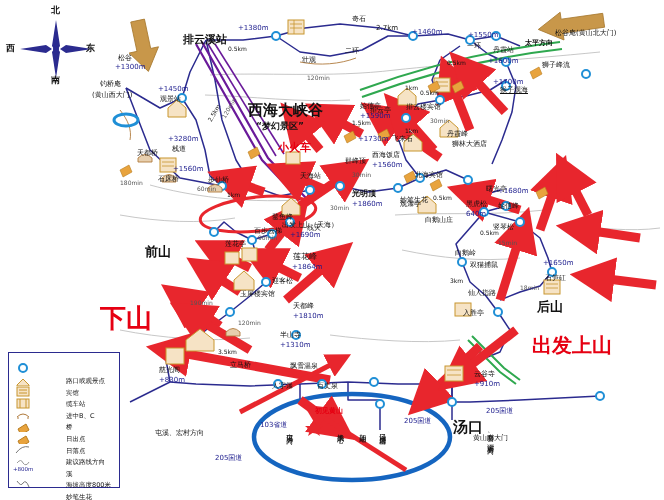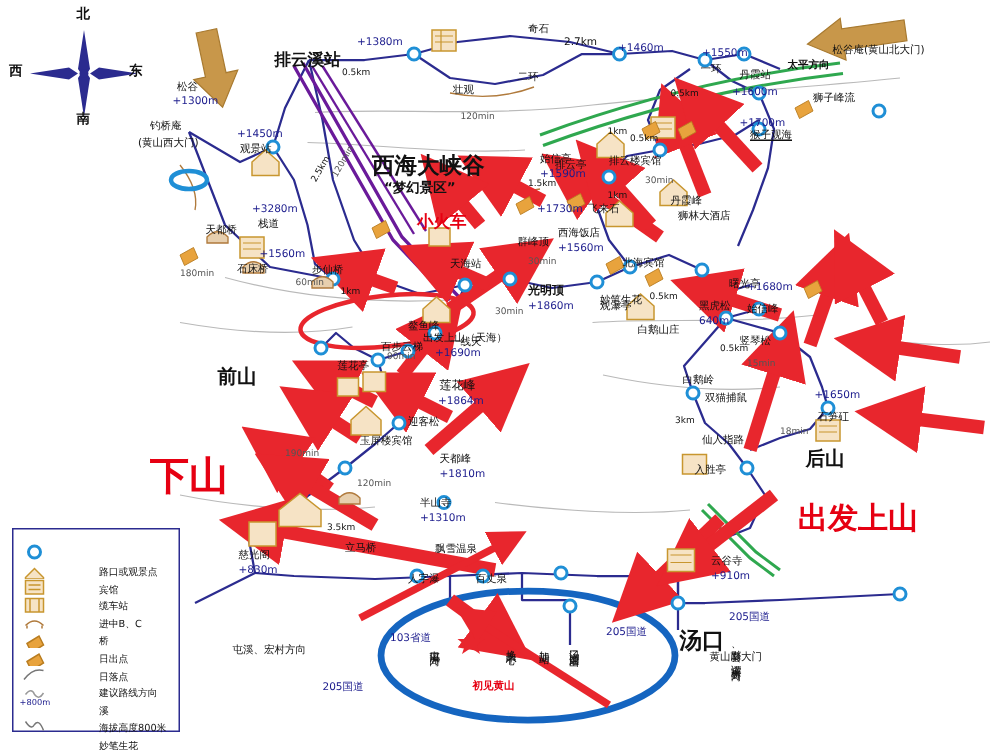--- a/index.html
+++ b/index.html
@@ -379,21 +379,21 @@
     </div>
   <div id="biglabels-layer">
       <div class="lbl b" style="left: 248px; top: 103px; font-size: 15px; color: rgb(17, 17, 17);">西海大峡谷</div>
       <div class="lbl b" style="left: 256px; top: 122px; font-size: 9px; color: rgb(17, 17, 17);">“梦幻景区”</div>
       <div class="lbl b" style="left: 278px; top: 142px; font-size: 11px; color: rgb(230, 0, 18);">小火车</div>
       <div class="lbl b" style="left: 145px; top: 245px; font-size: 13px; color: rgb(17, 17, 17);">前山</div>
       <div class="lbl b" style="left: 537px; top: 300px; font-size: 13px; color: rgb(17, 17, 17);">后山</div>
       <div class="lbl b" style="left: 100px; top: 305px; font-size: 26px; color: rgb(230, 0, 18);">下山</div>
       <div class="lbl b" style="left: 532px; top: 335px; font-size: 20px; color: rgb(230, 0, 18);">出发上山</div>
       <div class="lbl b" style="left: 453px; top: 420px; font-size: 15px; color: rgb(17, 17, 17);">汤口</div>
-      <div class="lbl b" style="left: 315px; top: 454px; font-size: 7px; color: rgb(230, 0, 18);">初见黄山</div>
+      <div class="lbl b" style="left: 315px; top: 408px; font-size: 7px; color: rgb(230, 0, 18);">初见黄山</div>
     </div>
 
   <div class="lbl t9 b" style="left:51px;top:6px;">北</div>
   <div class="lbl t9 b" style="left:51px;top:76px;">南</div>
   <div class="lbl t9 b" style="left:86px;top:44px;">东</div>
   <div class="lbl t9 b" style="left:6px;top:44px;">西</div>
 
   <div class="legendbox">
     <div id="legend-rows">
         <div class="lg-row" style="top: 6px;">

